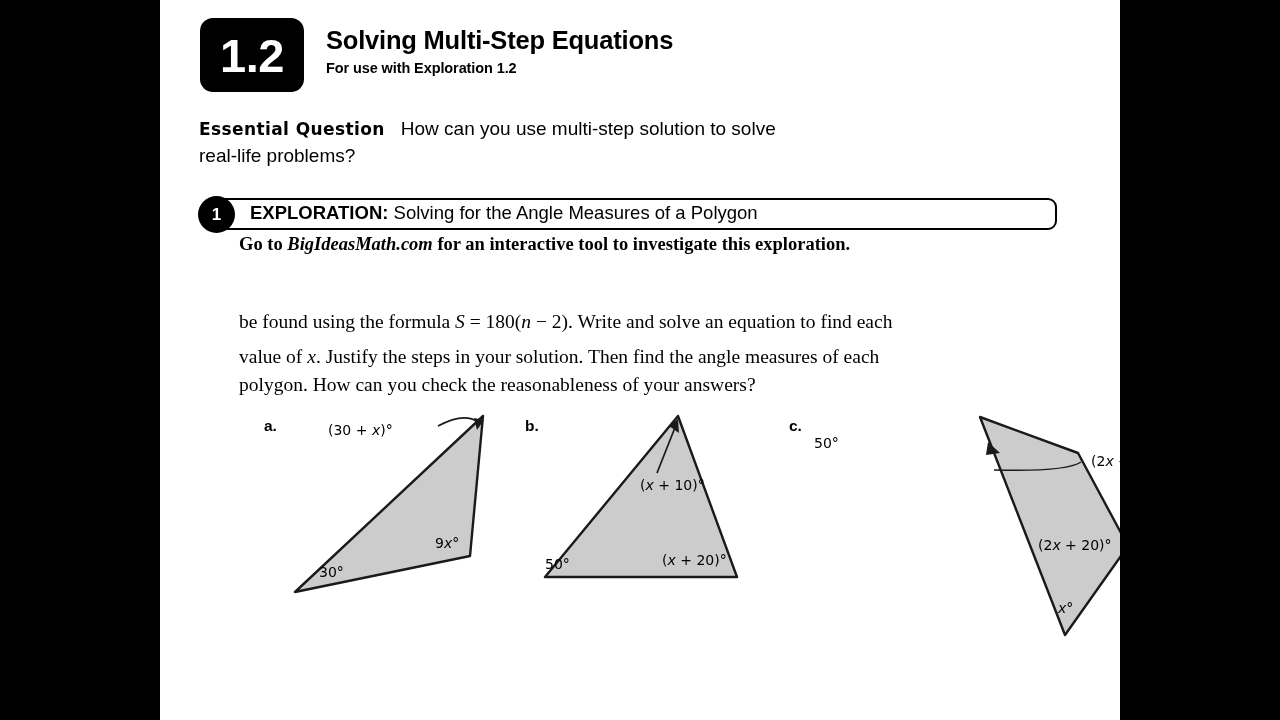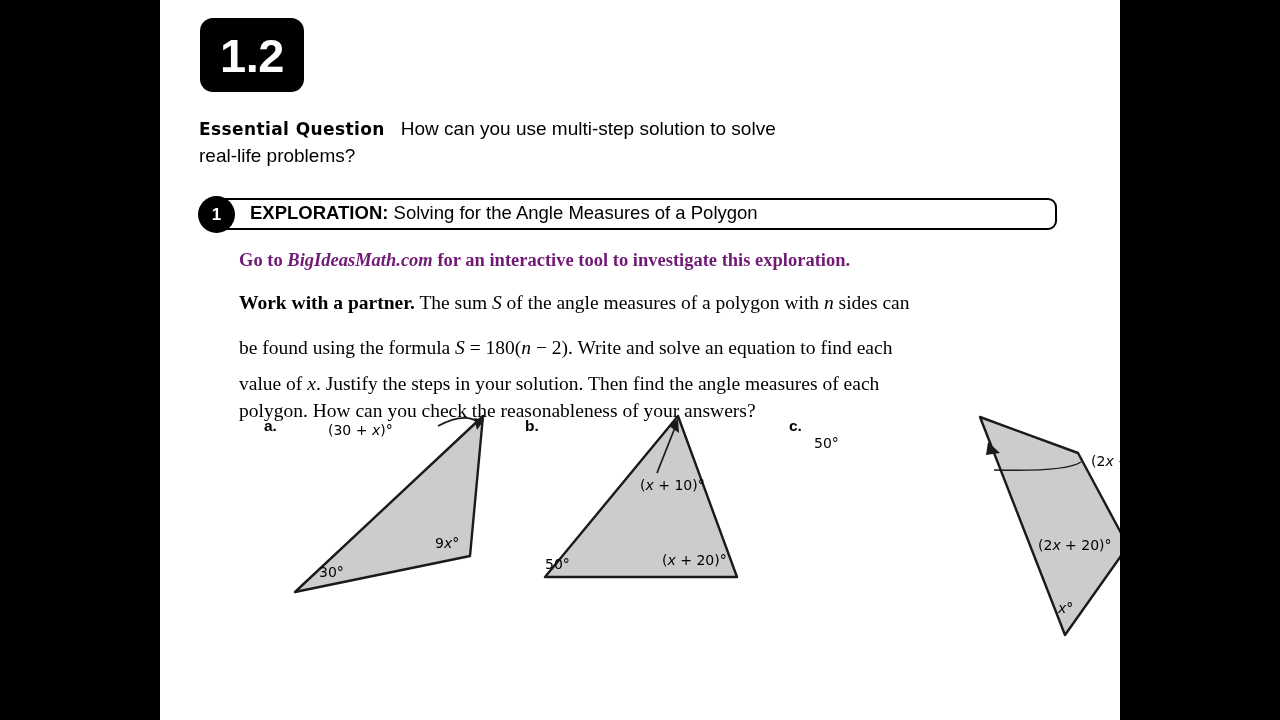--- a/index.html
+++ b/index.html
@@ -149,25 +149,25 @@
     white-space: nowrap;
     z-index: 3;
     text-align: center;
   }
   .expl-label b { font-weight: bold; }
 
   
   .go-to {
     position: absolute;
     left: 79px;
-    top: 250px;
+    top: 234px;
     font-family: "Liberation Serif", serif;
     font-weight: bold;
     font-size: 18.5px;
-    color: #701a75;
+    color: #000000;
     white-space: nowrap;
   }
   .go-to i { font-style: italic; }
 
   .work-para {
     position: absolute;
     left: 79px;
     top: 290px;
     width: 862px;
     font-family: "Liberation Serif", serif;
@@ -209,20 +209,24 @@
 </style>
 </head>
 <body>
 
 <div id="screen">
 
   <div id="page">
 
     <div class="header">
       <div class="chapter-badge">1.2</div>
+      <div class="header-text">
+        <div class="header-title">Solving Multi-Step Equations</div>
+        <div class="header-sub">For use with Exploration 1.2</div>
+      </div>
     </div>
 
     <div class="eq-block">
       <span class="eq-line1">
         <span class="eq-label">Essential Question</span><span class="eq-text">How can you use multi-step solution to solve</span>
       </span>
       <span class="eq-line2">real-life problems?</span>
     </div>
 
     <div class="expl-bar">
@@ -231,21 +235,20 @@
       <div class="expl-label">
         <b>EXPLORATION:</b><span>&nbsp;</span><span>Solving for the Angle Measures of a Polygon</span>
       </div>
     </div>
 
     <div class="go-to">
       <span>Go to </span><i>BigIdeasMath.com</i><span> for an interactive tool to investigate this exploration.</span>
     </div>
 
     <div class="work-para">
-      <span class="l1"><b>Work with a partner.</b><span> The sum </span><i>S</i><span> of the angle measures of a polygon with </span><i>n</i><span> sides can</span></span>
       <span class="l2"><span>be found using the formula  </span><i>S</i><span>  =  180(</span><i>n</i><span>  −  2).</span><span>  Write and solve an equation to find each</span></span>
       <span class="l3"><span>value of </span><i>x</i><span>. Justify the steps in your solution. Then find the angle measures of each</span></span>
       <span class="l4">polygon. How can you check the reasonableness of your answers?</span>
     </div>
 
     <div class="figures">
 
       <div class="fig-label" style="left:104px; top:17px;">a.</div>
 
       <svg class="fig-svg" style="left:100px; top:0px;" width="260" height="230" viewBox="0 0 260 230">

